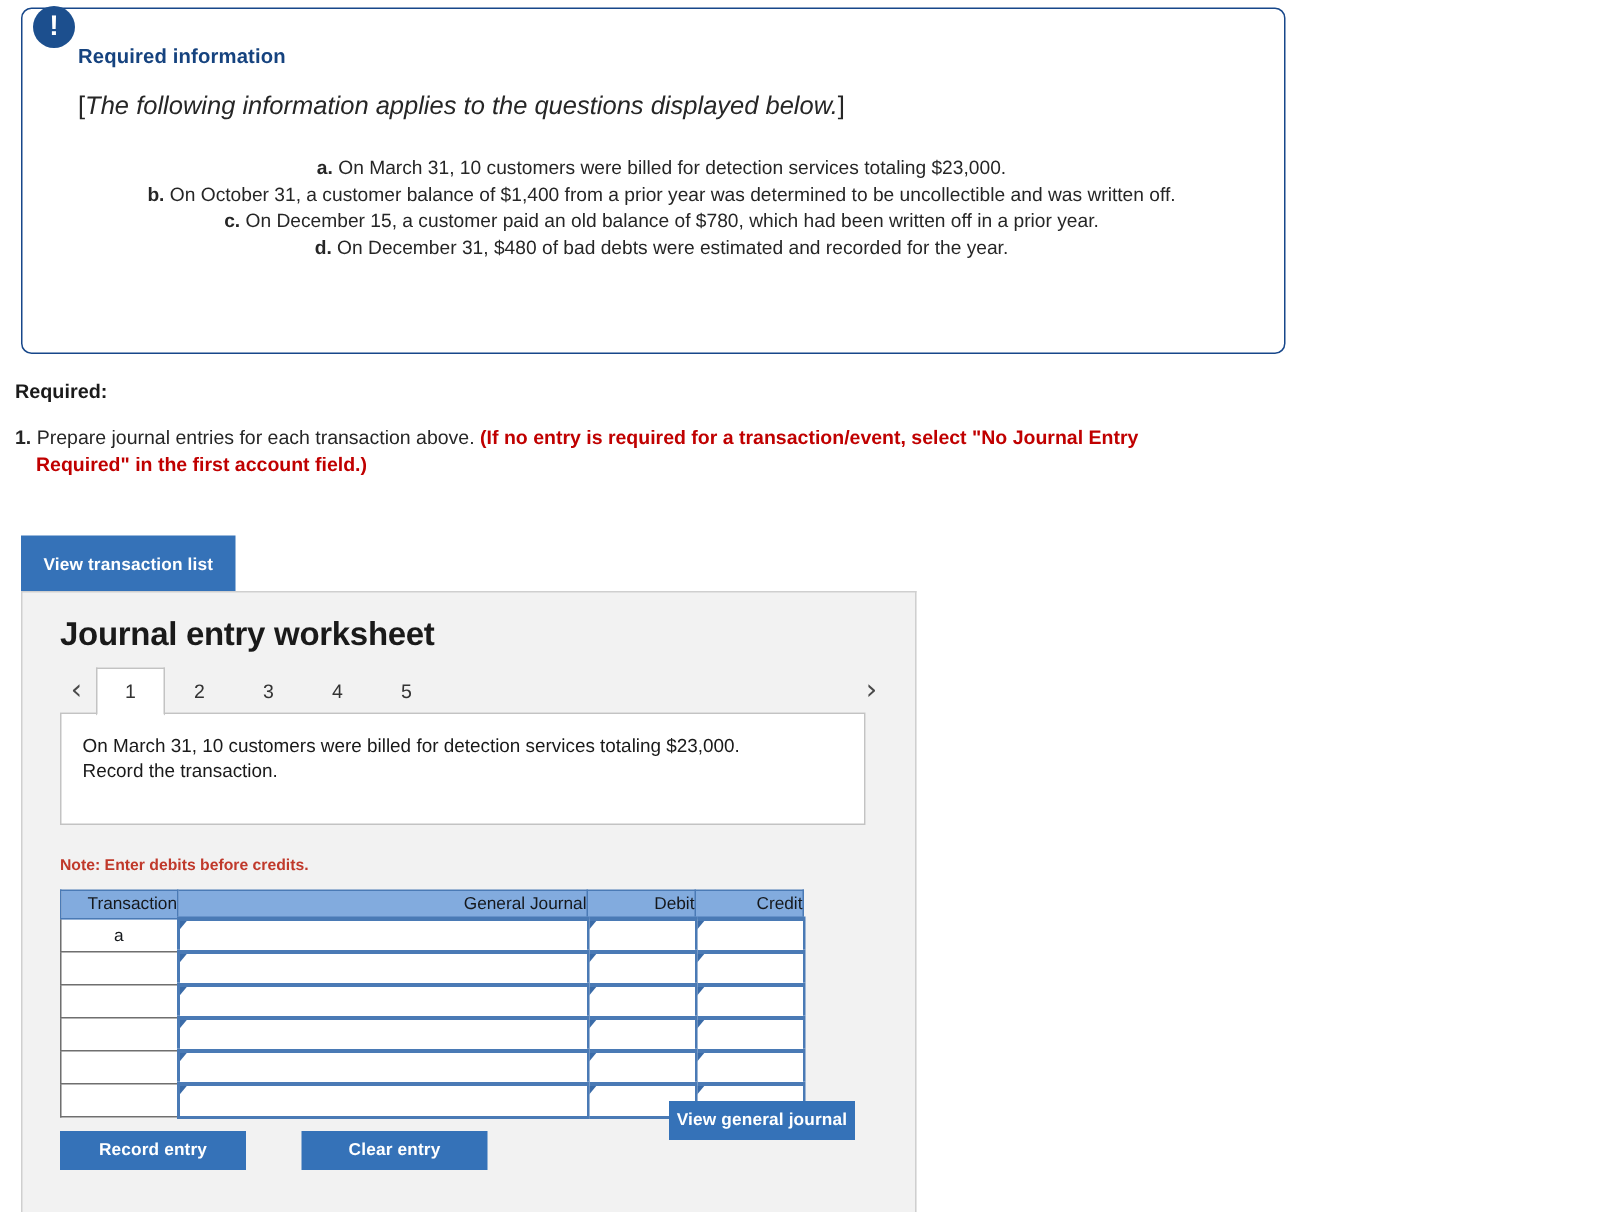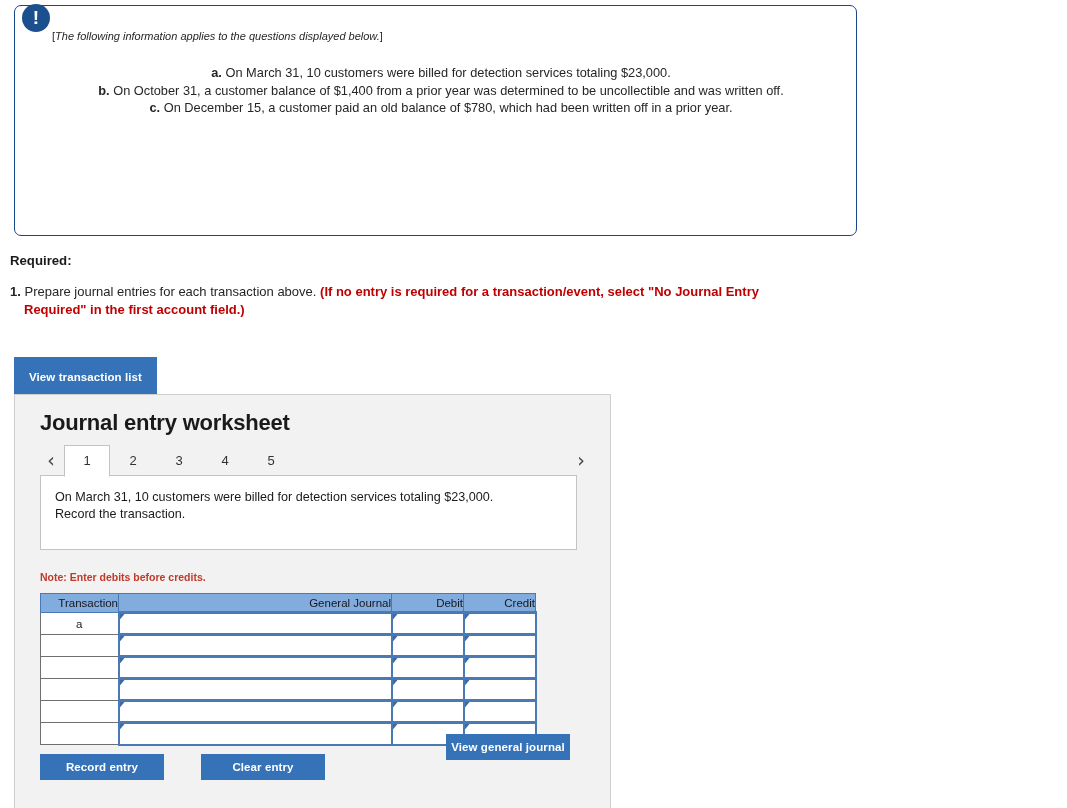--- a/index.html
+++ b/index.html
@@ -49,21 +49,21 @@
     padding: 24px 26px 0 37px;
   }
   .req-title {
     color: #16437f;
     font-size: 13.5px;
     font-weight: bold;
     margin: 0 0 16px 0;
     letter-spacing: .1px;
   }
   .req-applies {
-    font-size: 11px;
+    font-size: 17px;
     margin: 0 0 22px 0;
     color: #262626;
   }
   .req-applies i { font-style: italic; }
   .req-intro {
     font-size: 13.2px;
     margin: 0 0 33px 0;
     color: #262626;
   }
   .req-list { margin: 0; padding: 0; list-style: none; }
@@ -301,25 +301,27 @@
   }
 </style>
 </head>
 <body>
 
 <div id="page">
 
   <div class="req-panel">
     <div class="req-badge">!</div>
     <div class="req-inner">
+      <div class="req-title">Required information</div>
       <div class="req-applies"><span>[</span><i>The following information applies to the questions displayed below.</i><span>]</span></div>
       <ul class="req-list">
         <li><span class="lbl">a.</span> <span>On March 31, 10 customers were billed for detection services totaling $23,000.</span></li>
         <li><span class="lbl">b.</span> <span>On October 31, a customer balance of $1,400 from a prior year was determined to be uncollectible and was written off.</span></li>
         <li><span class="lbl">c.</span> <span>On December 15, a customer paid an old balance of $780, which had been written off in a prior year.</span></li>
+        <li><span class="lbl">d.</span> <span>On December 31, $480 of bad debts were estimated and recorded for the year.</span></li>
       </ul>
     </div>
   </div>
 
   <div class="required-head">Required:</div>
 
   <div class="task-line">
     <span class="task-num">1.</span>
     <span>Prepare journal entries for each transaction above.</span>
     <span class="task-red">(If no entry is required for a transaction/event, select "No Journal Entry</span>

